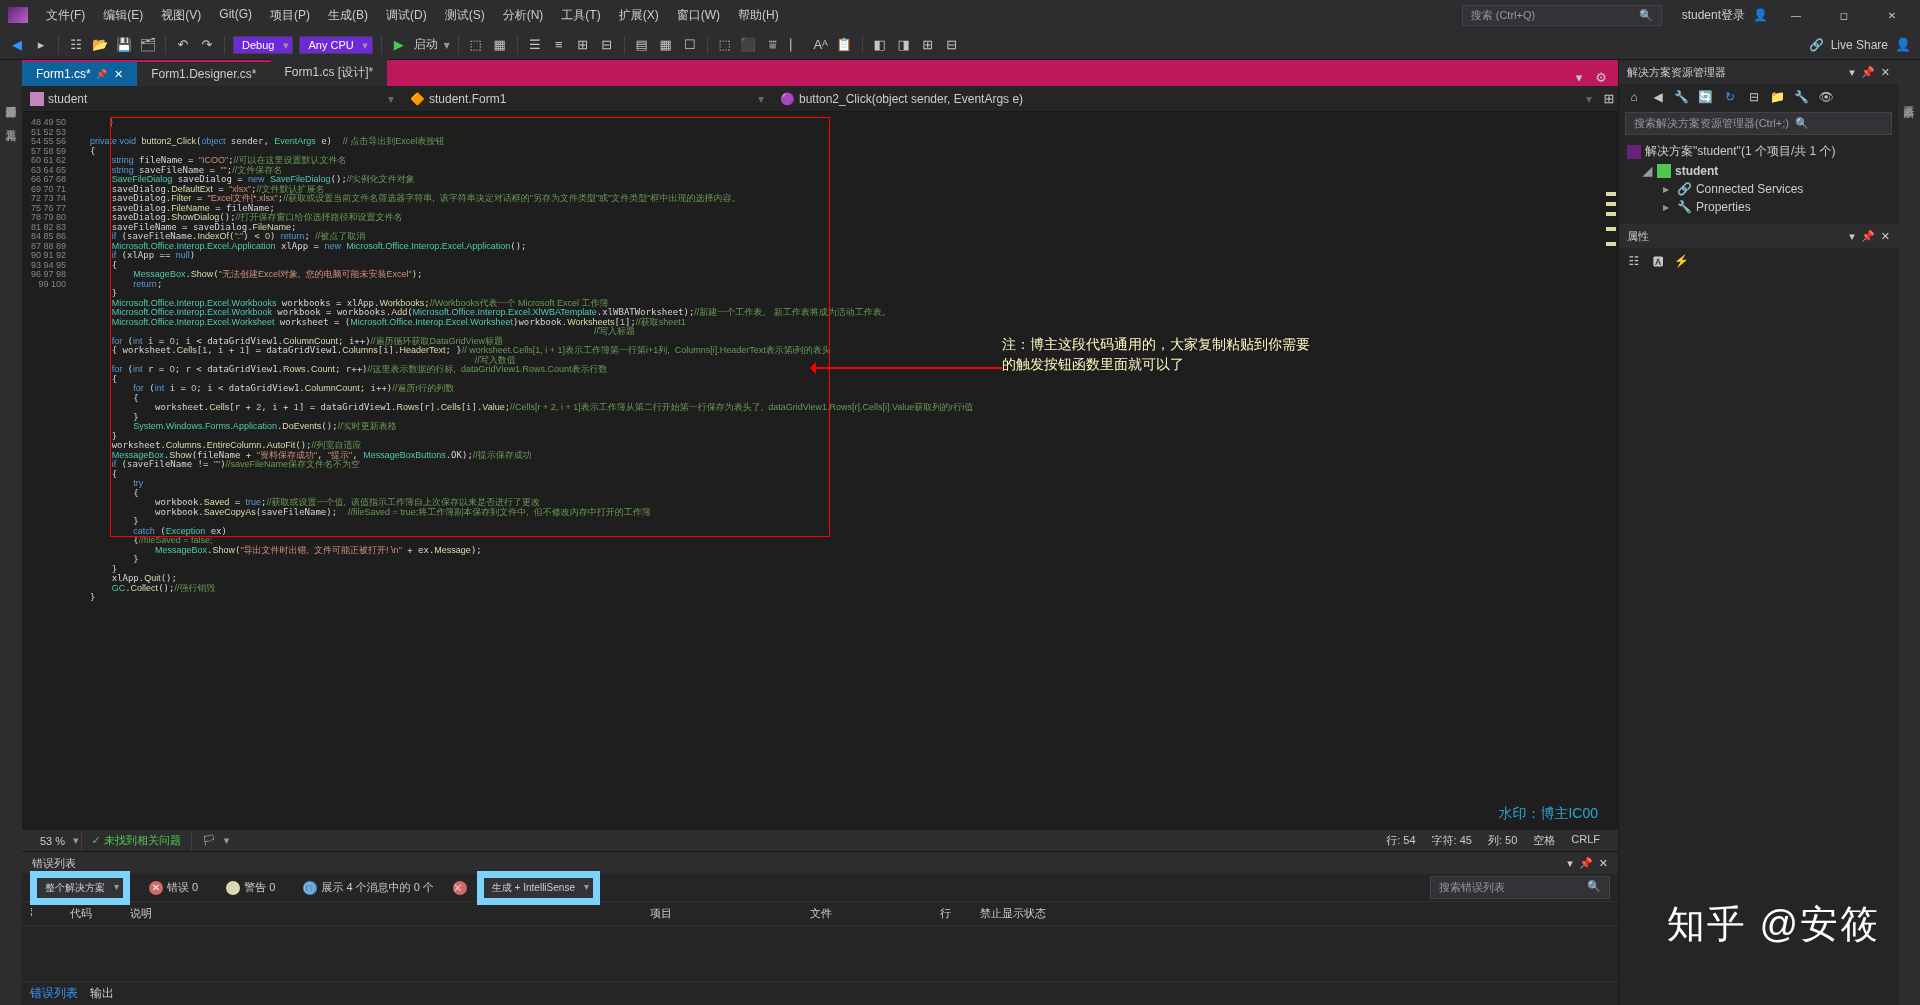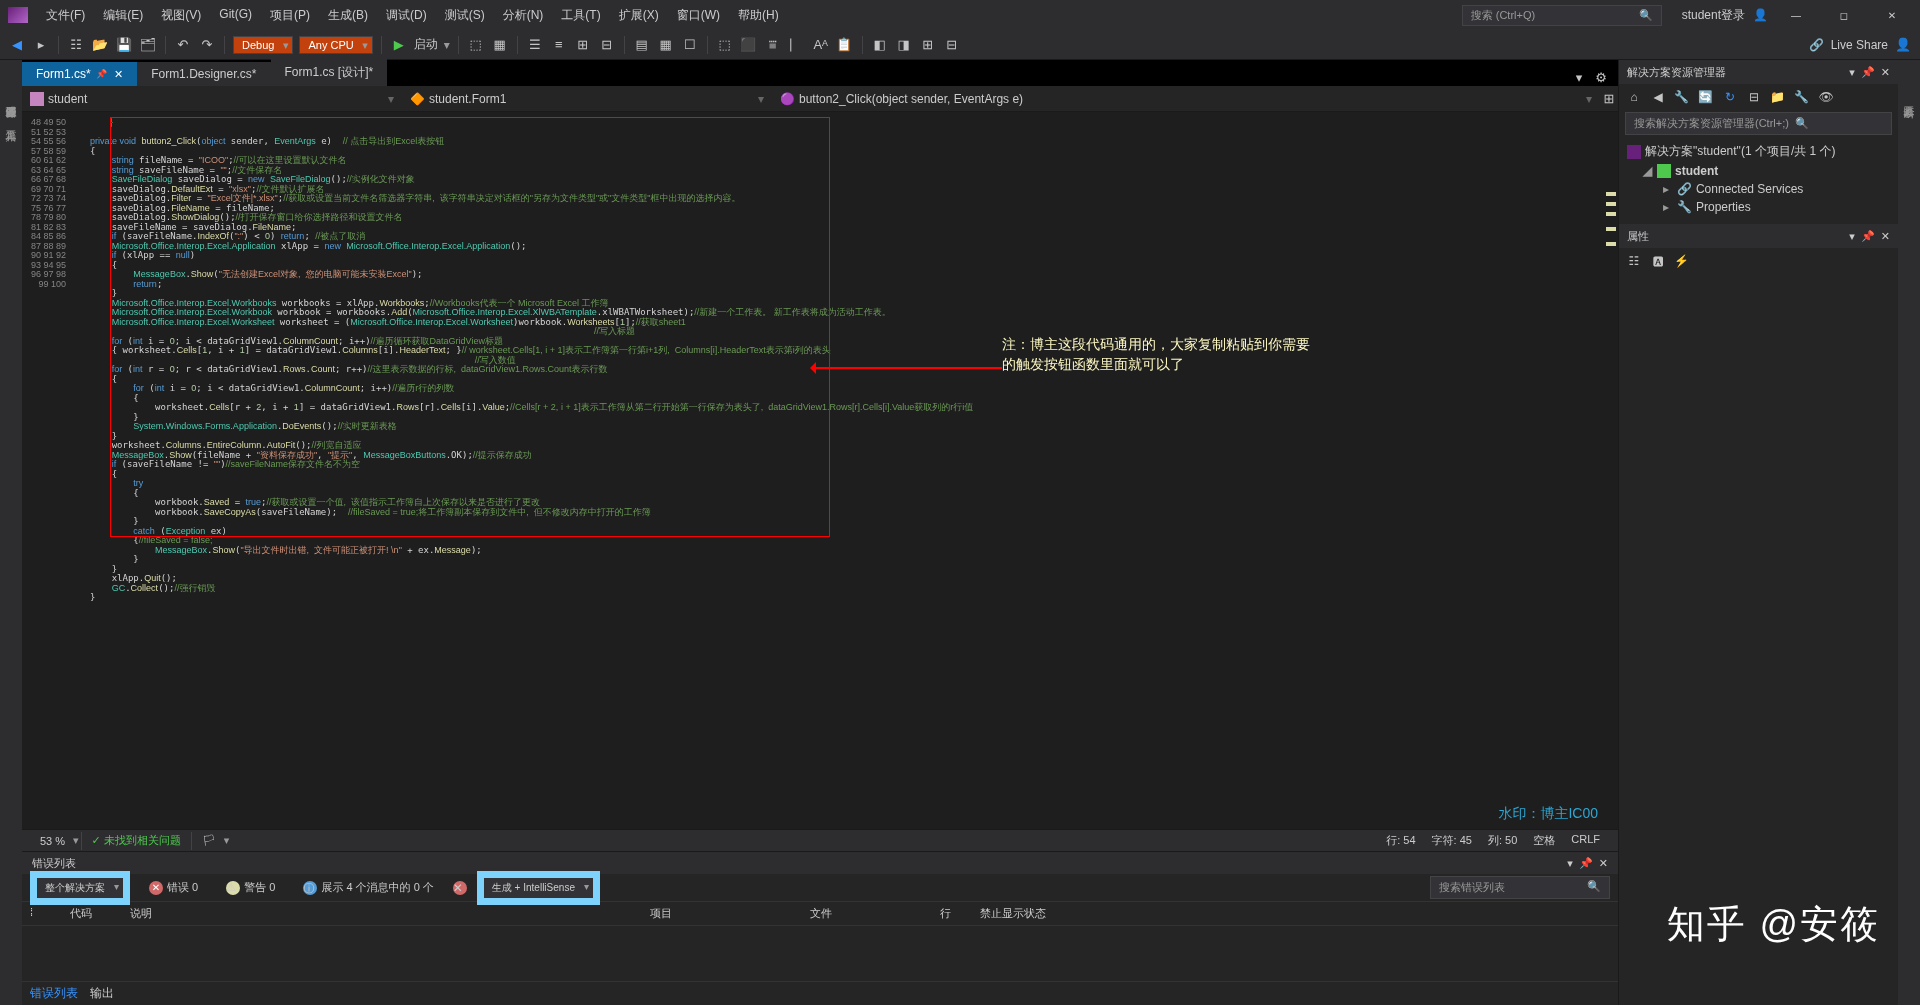--- a/index.html
+++ b/index.html
@@ -9,28 +9,28 @@
 .menubar{display:flex;gap:2px;flex:1}
 .menu-item{padding:4px 8px;font-size:12px;cursor:pointer}
 .search-box{background:#333337;border:1px solid #434346;padding:2px 8px;width:200px;color:#999;font-size:11px;display:flex;align-items:center}
 .search-box .si{margin-left:auto}
 .project-name{margin-left:20px;font-size:12px}
 .right-controls{display:flex;gap:8px;margin-left:auto;align-items:center}
 .win-btn{width:40px;height:30px;display:flex;align-items:center;justify-content:center;cursor:pointer;font-size:10px}
 .toolbar{height:30px;background:#2d2d30;border-bottom:1px solid #1a1a1a;display:flex;align-items:center;padding:0 8px;gap:6px}
 .tb-btn{width:18px;height:18px;display:flex;align-items:center;justify-content:center;cursor:pointer;color:#c5c5c5;font-size:13px}
 .tb-sep{width:1px;height:18px;background:#434346;margin:0 2px}
-.tb-combo{background:#c2410c;border:1px solid #434346;padding:2px 18px 2px 8px;font-size:11px;color:#fff;position:relative;min-width:60px}
+.tb-combo{background:#6d28d9;border:1px solid #434346;padding:2px 18px 2px 8px;font-size:11px;color:#fff;position:relative;min-width:60px}
 .tb-combo:after{content:'▾';position:absolute;right:4px;color:#999}
 .start-btn{color:#4ec94e;font-size:13px}
 .main{display:flex;height:calc(100% - 60px)}
 .left-tabs{width:22px;background:#2d2d30;display:flex;flex-direction:column;padding-top:30px;gap:8px}
 .vtab{writing-mode:vertical-lr;padding:8px 3px;font-size:11px;color:#999;cursor:pointer}
 .center{flex:1;display:flex;flex-direction:column}
-.tabs{height:26px;background:#000000;display:flex;align-items:flex-end}
+.tabs{height:26px;background:#be185d;display:flex;align-items:flex-end}
 .tab{padding:5px 14px;font-size:12px;background:#2d2d30;color:#ccc;cursor:pointer;display:flex;align-items:center;gap:6px}
 .tab.active{background:#0e639c;color:#fff}
 .tab .pin{font-size:9px}
 .tab .close{font-size:11px}
 .breadcrumb{height:26px;background:#252526;border-bottom:1px solid #1a1a1a;display:flex;align-items:center}
 .bc-seg{padding:0 8px;font-size:12px;display:flex;align-items:center;gap:4px;flex:1;position:relative}
 .bc-seg:after{content:'▾';position:absolute;right:8px;color:#666}
 .bc-icon{width:14px;height:14px;background:#c586c0;display:inline-block}
 .editor{flex:1;background:#1e1e1e;position:relative;overflow:hidden}
 .gutter{position:absolute;left:0;top:0;width:52px;background:#1e1e1e;color:#858585;font-size:9px;font-family:Liberation Sans, sans-serif;text-align:right;padding-right:8px;line-height:9.5px;padding-top:6px}

